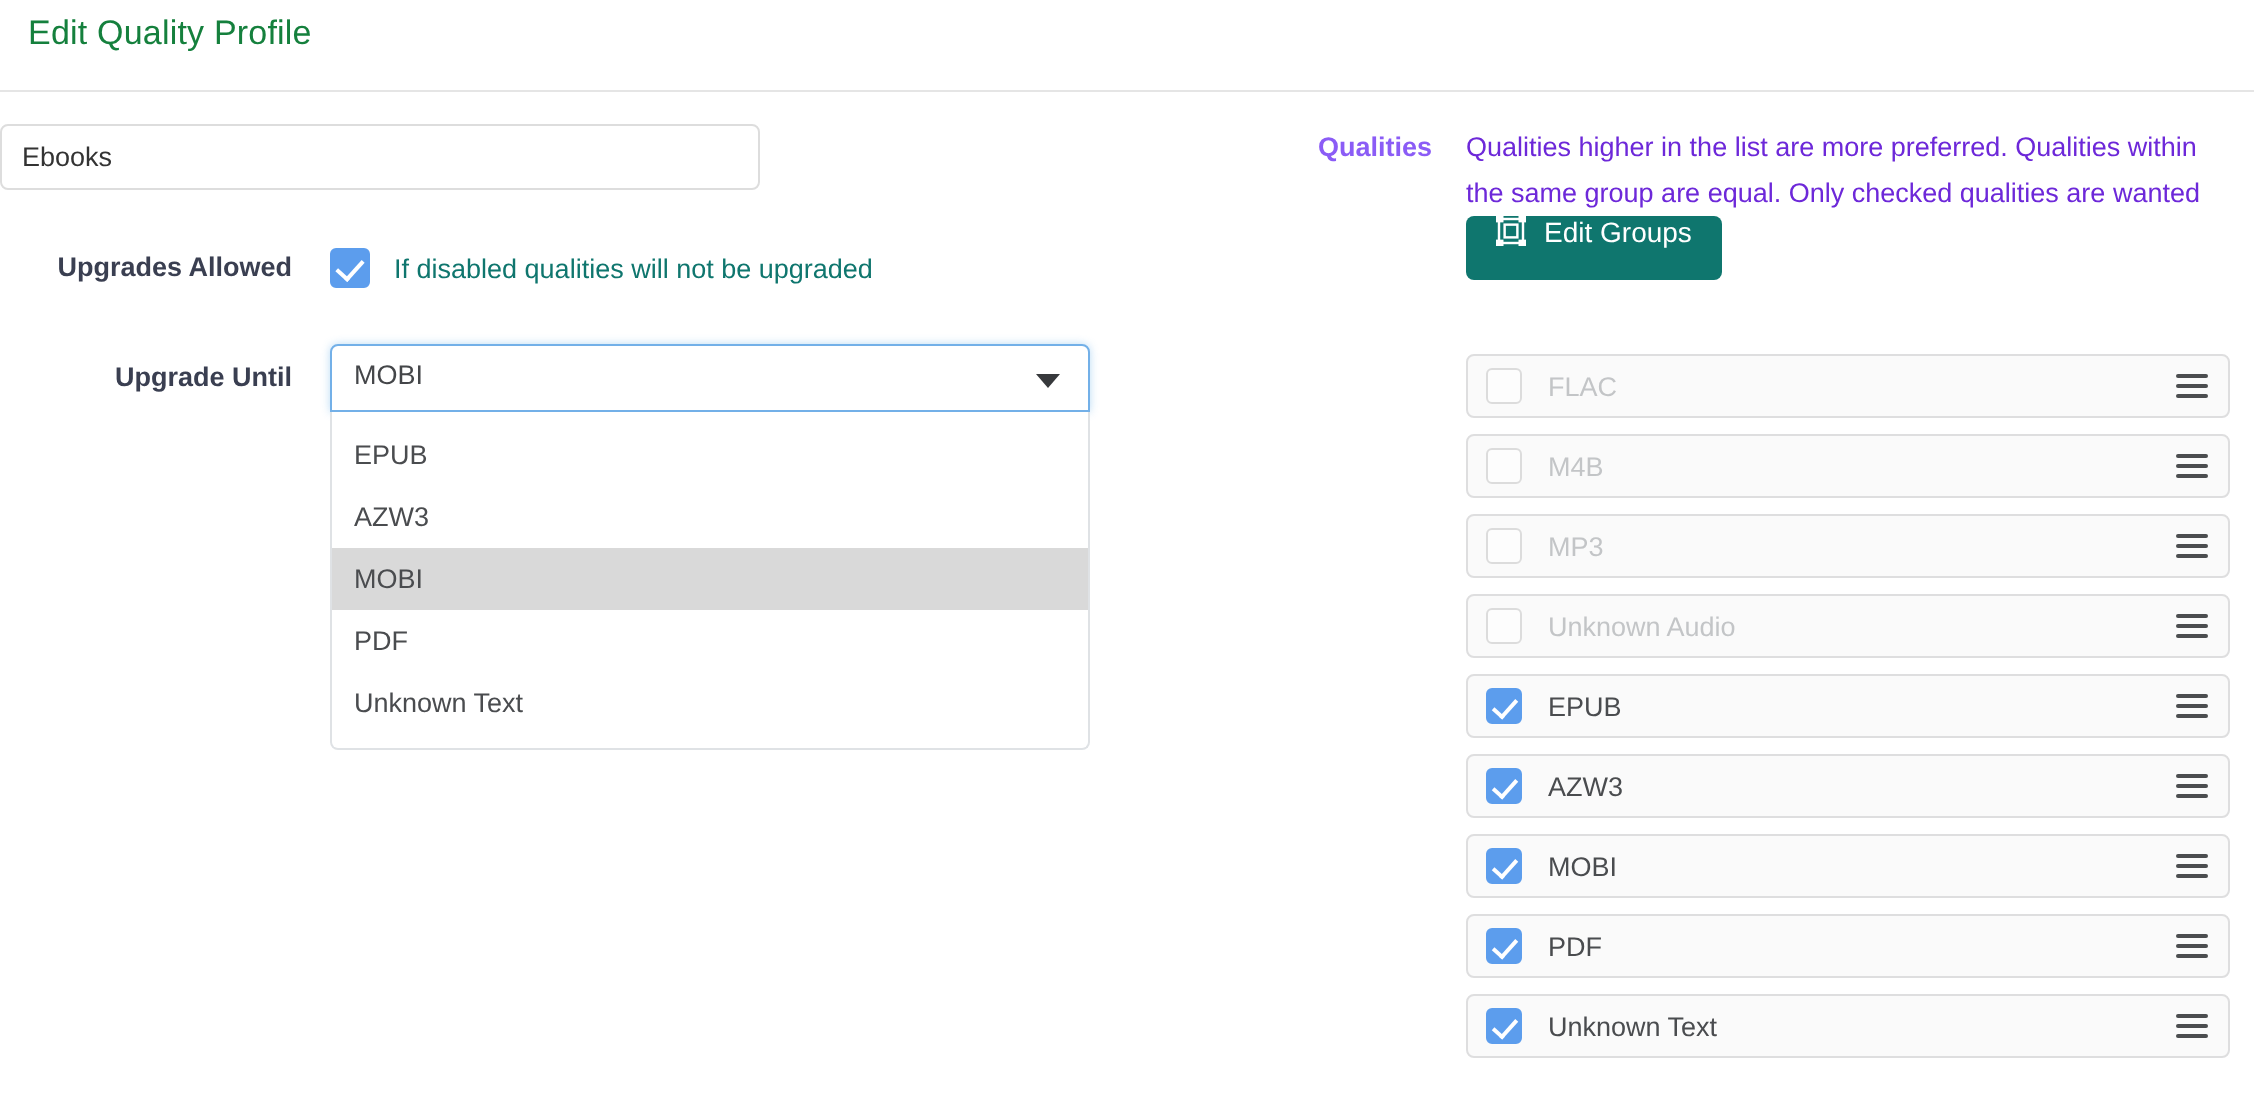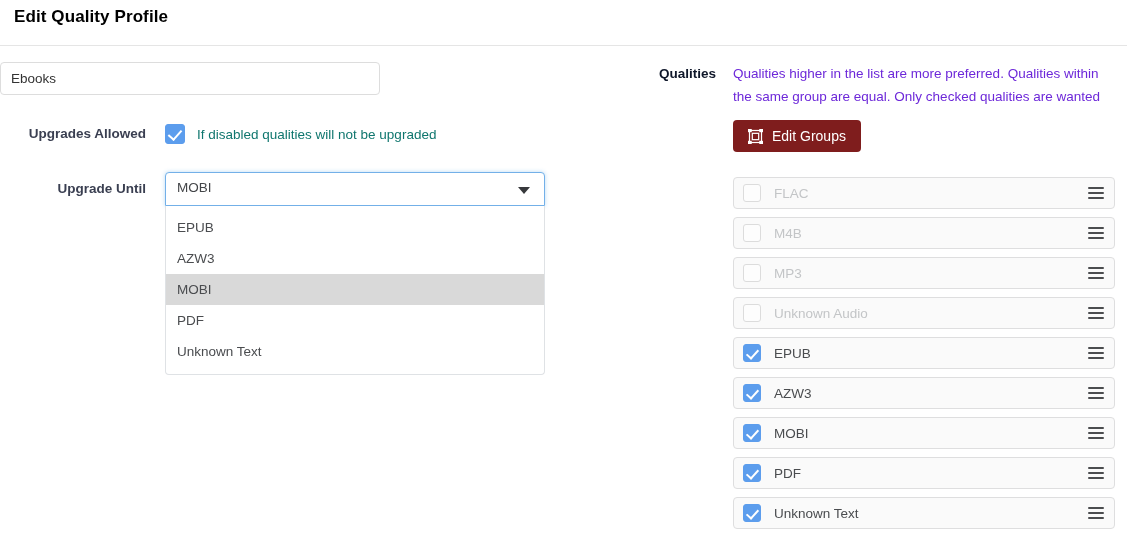--- a/index.html
+++ b/index.html
@@ -28,22 +28,22 @@
     width: 1127px;
     height: 46px;
     border-bottom: 1px solid #e5e5e5;
     background: #ffffff;
   }
   .modal-title {
     position: absolute;
     left: 14px;
     top: 7px;
     font-size: 17px;
-    color: #000000;
-    font-weight: 700;
+    color: #15803d;
+    font-weight: 400;
     letter-spacing: .1px;
     white-space: nowrap;
   }
 
   
   .left-col {
     position: absolute;
     left: 0;
     top: 62px;
     width: 600px;
@@ -186,39 +186,39 @@
     display: flex;
     align-items: flex-start;
   }
   .q-label {
     width: 113px;
     flex: 0 0 113px;
     text-align: right;
     padding-right: 17px;
     font-size: 13.5px;
     font-weight: bold;
-    color: #0f172a;
+    color: #8b5cf6;
     line-height: 23px;
     white-space: nowrap;
   }
   .q-body { flex: 1 1 auto; }
   .q-help {
     font-size: 13.5px;
     line-height: 23px;
     color: #6d28d9;
     width: 382px;
   }
 
   .edit-groups-btn {
-    margin-top: 12px;
+    margin-top: 0;
     display: inline-flex;
-    align-items: center;
+    align-items: flex-start;
     height: 32px;
     padding: 0 15px;
-    background: #7f1d1d;
+    background: #0f766e;
     border: none;
     border-radius: 4px;
     color: #ffffff;
     font-size: 14px;
     font-family: "Liberation Sans", sans-serif;
     font-weight: normal;
     cursor: pointer;
   }
   .eg-icon {
     width: 15px;

